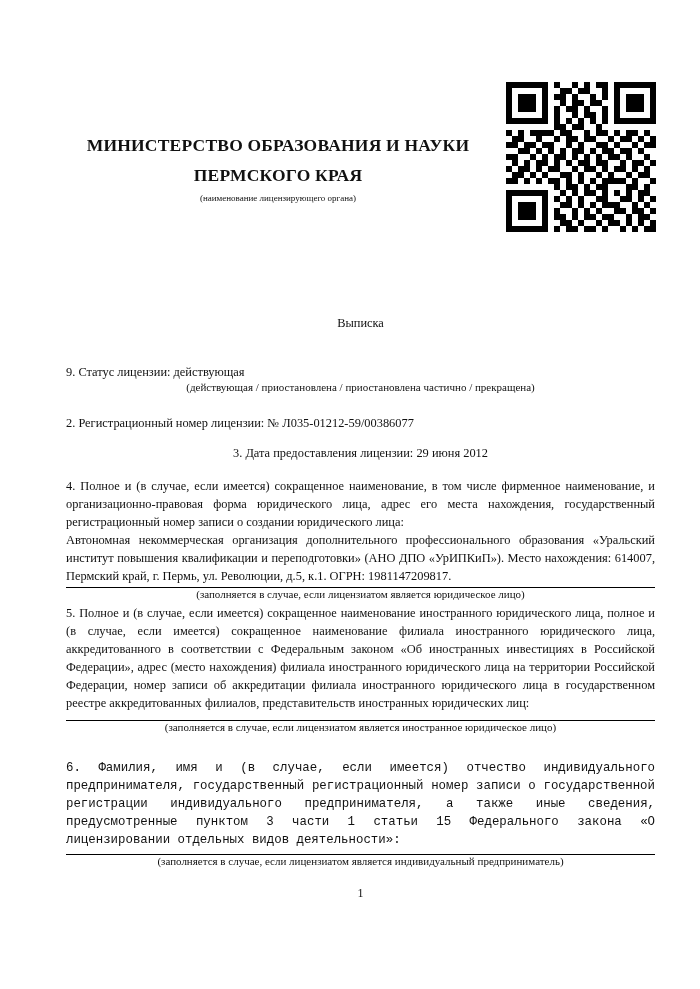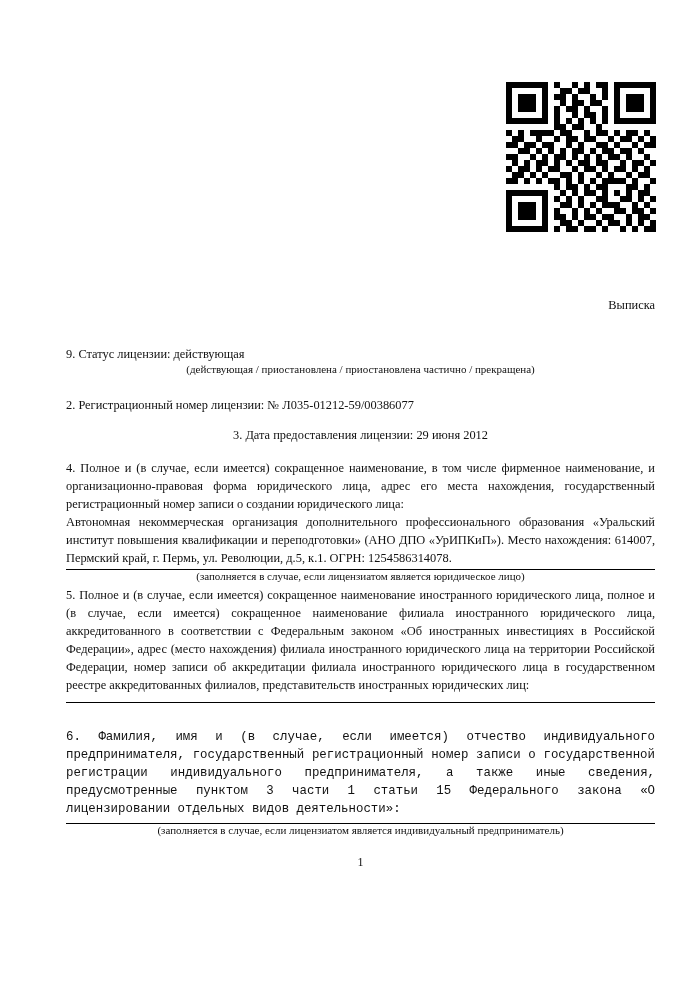--- a/index.html
+++ b/index.html
@@ -25,21 +25,21 @@
   .qr-wrap { position: absolute; left: 506px; top: 82px; width: 150px; height: 150px; }
   .qr { display: grid; grid-template-columns: repeat(25, 6px); grid-auto-rows: 6px; }
   .qm { background: #ffffff; }
   .qm.on { background: #000000; }
 
   
   .content {
     margin-left: 66px; margin-right: 45px;
     font-size: 12.4px; line-height: 18px;
   }
-  .doc-title { text-align: right; margin-top: 0; line-height: 19px; }
+  .doc-title { text-align: center; margin-top: 18px; line-height: 19px; }
   .just { text-align: justify; }
   .caption { font-size: 11px; line-height: 13px; text-align: center; }
   .rule { border-top: 1.6px solid #000000; }
 
   .item1 { margin-top: 30px; }
   .item2 { margin-top: 20px; }
   .item3 { margin-top: 12px; text-align: center; }
   .item4 { margin-top: 15px; }
   .rule4 { margin-top: 2px; }
   .item5 { margin-top: 3px; }
@@ -49,20 +49,25 @@
   .item7 { margin-top: 23px; }
 
   .pagenum { text-align: center; margin-top: 16px; font-size: 12px; }
 </style>
 </head>
 <body>
 
 <div class="page">
 
   <div class="header">
+    <div class="ministry">
+      <div class="mline">МИНИСТЕРСТВО ОБРАЗОВАНИЯ И НАУКИ</div>
+      <div class="mline">ПЕРМСКОГО КРАЯ</div>
+      <div class="header-caption">(наименование лицензирующего органа)</div>
+    </div>
     <div class="qr-wrap">
       <div class="qr">
           <div class="qm on"></div>
           <div class="qm on"></div>
           <div class="qm on"></div>
           <div class="qm on"></div>
           <div class="qm on"></div>
           <div class="qm on"></div>
           <div class="qm on"></div>
           <div class="qm"></div>
@@ -694,26 +699,27 @@
     </div>
 
     <div class="item1">9. Статус лицензии: действующая</div>
     <div class="caption">(действующая / приостановлена / приостановлена частично / прекращена)</div>
 
     <div class="item2">2. Регистрационный номер лицензии: № Л035-01212-59/00386077</div>
 
     <div class="item3">3. Дата предоставления лицензии: 29 июня 2012</div>
 
     <div class="item4 just">4. Полное и (в случае, если имеется) сокращенное наименование, в том числе фирменное наименование, и организационно-правовая форма юридического лица, адрес его места нахождения, государственный регистрационный номер записи о создании юридического лица:</div>
-    <div class="just">Автономная некоммерческая организация дополнительного профессионального образования «Уральский институт повышения квалификации и переподготовки» (АНО ДПО «УрИПКиП»). Место нахождения: 614007, Пермский край, г. Пермь, ул. Революции, д.5, к.1. ОГРН: 1254586314078.</div>
+    <div class="just">Автономная некоммерческая организация дополнительного профессионального образования «Уральский институт повышения квалификации и переподготовки» (АНО ДПО «УрИПКиП»). Место нахождения: 614007, Пермский край, г. Пермь, ул. Революции, д.5, к.1. ОГРН: 1981147209817.</div>
     <div class="rule rule4"></div>
     <div class="caption">(заполняется в случае, если лицензиатом является юридическое лицо)</div>
 
     <div class="item5 just">5. Полное и (в случае, если имеется) сокращенное наименование иностранного юридического лица, полное и (в случае, если имеется) сокращенное наименование филиала иностранного юридического лица, аккредитованного в соответствии с Федеральным законом «Об иностранных инвестициях в Российской Федерации», адрес (место нахождения) филиала иностранного юридического лица на территории Российской Федерации, номер записи об аккредитации филиала иностранного юридического лица в государственном реестре аккредитованных филиалов, представительств иностранных юридических лиц:</div>
     <div class="rule rule5"></div>
+    <div class="caption">(заполняется в случае, если лицензиатом является иностранное юридическое лицо)</div>
 
     <div class="item6 just">6. Фамилия, имя и (в случае, если имеется) отчество индивидуального предпринимателя, государственный регистрационный номер записи о государственной регистрации индивидуального предпринимателя, а также иные сведения, предусмотренные пунктом 3 части 1 статьи 15 Федерального закона «О лицензировании отдельных видов деятельности»:</div>
     <div class="rule rule6"></div>
     <div class="caption">(заполняется в случае, если лицензиатом является индивидуальный предприниматель)</div>
 
 
     <div class="pagenum">1</div>
 
   </div>
 

